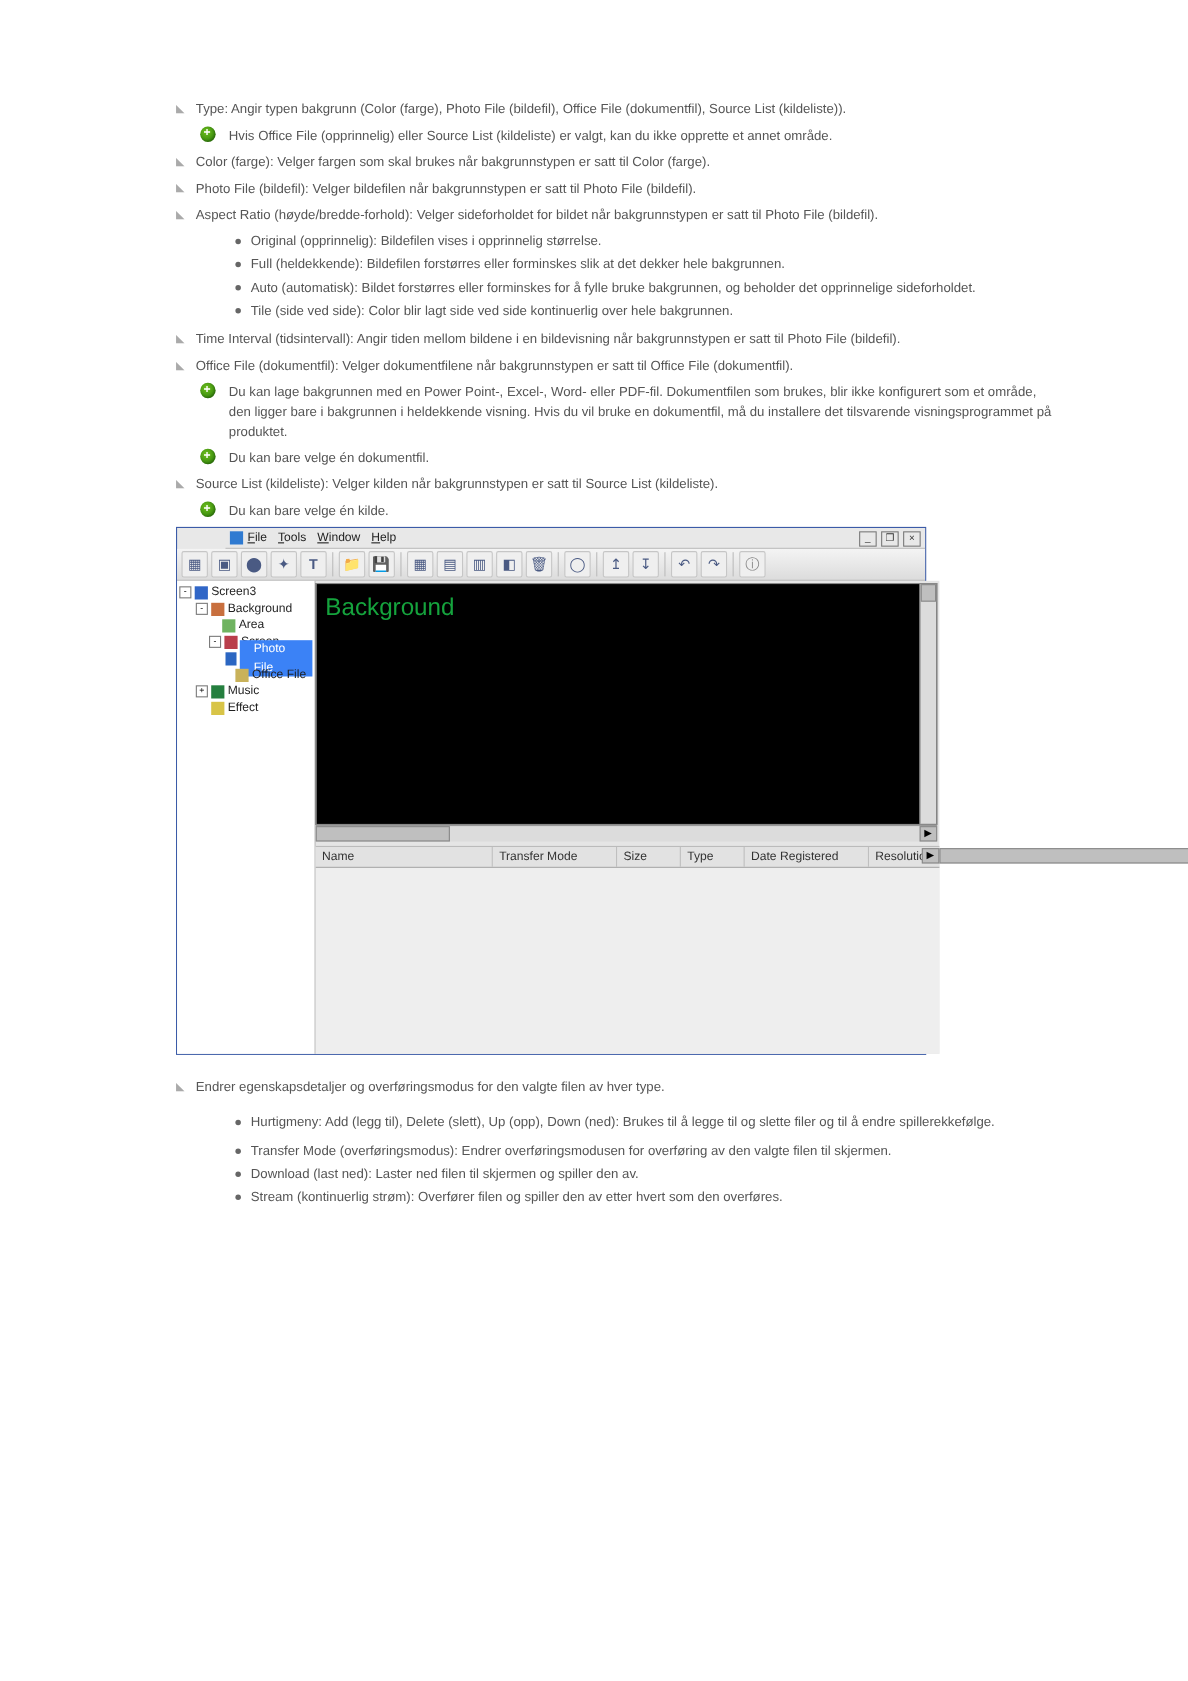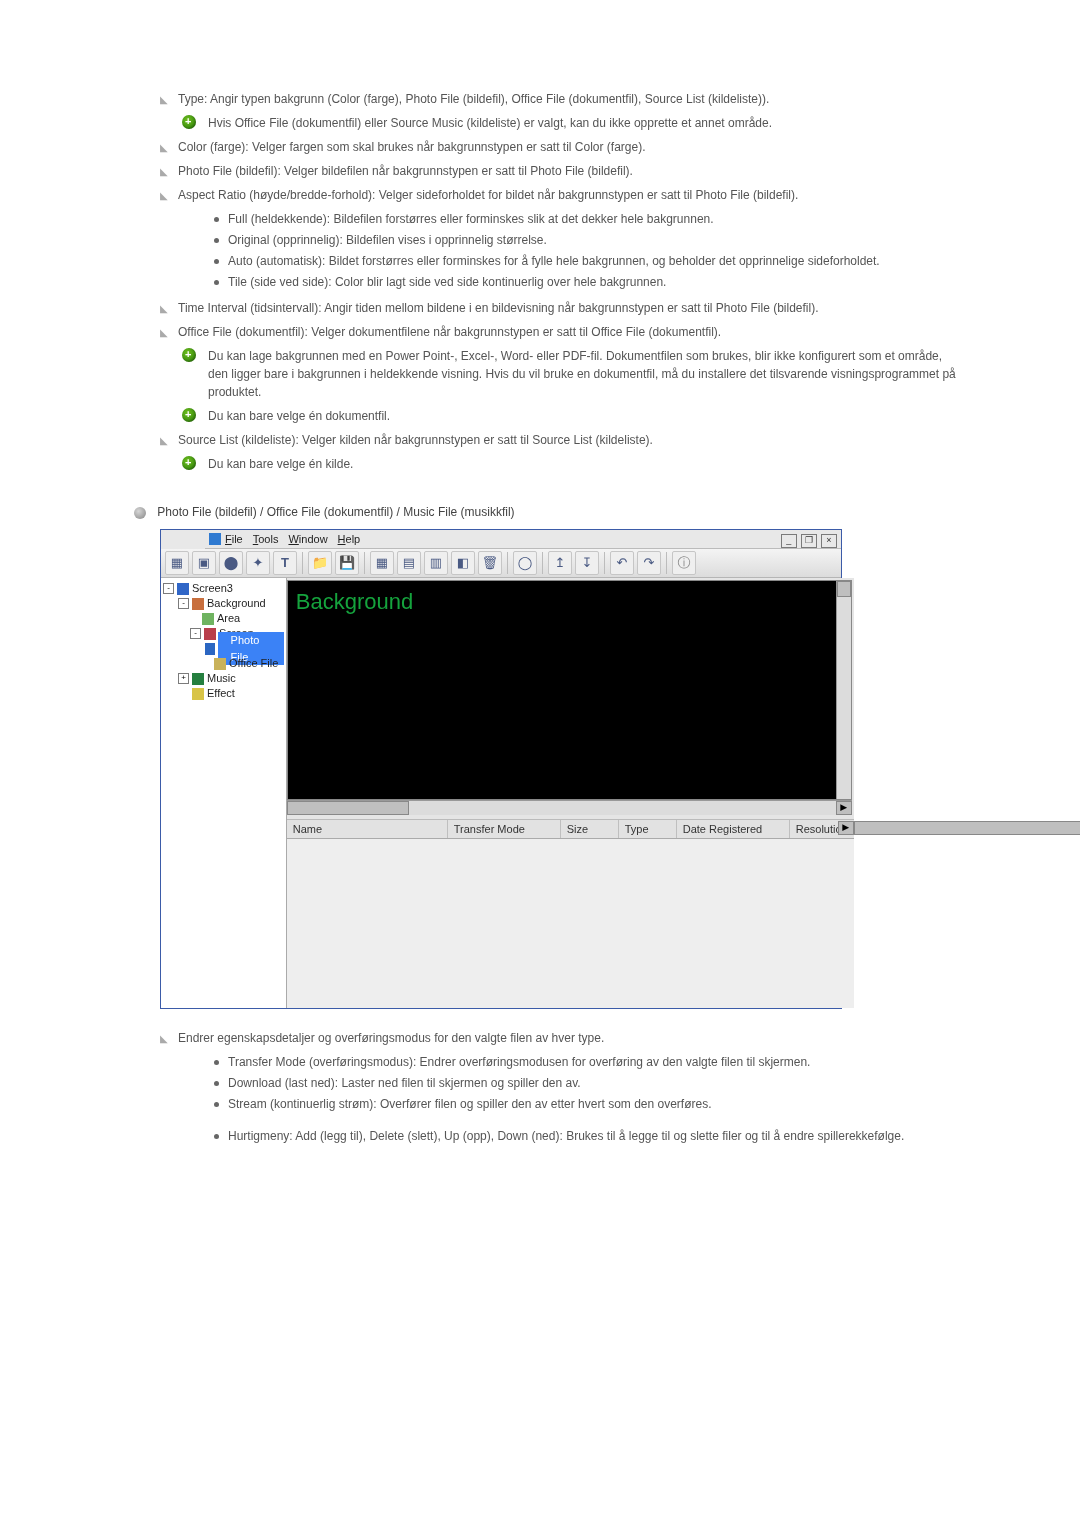--- a/index.html
+++ b/index.html
@@ -232,41 +232,41 @@
 
 <div class="page">
 
   <ul class="doc-list">
 
     <li>
       <span class="bul">◣</span>
       <span>Type: Angir typen bakgrunn (Color (farge), Photo File (bildefil), Office File (dokumentfil), Source List (kildeliste)).</span>
       <div class="note-row">
         <span class="note-icon"></span>
-        <span>Hvis Office File (dokumentfil) eller Source Music (kildeliste) er valgt, kan du ikke opprette et annet område.</span>
+        <span>Hvis Office File (opprinnelig) eller Source List (kildeliste) er valgt, kan du ikke opprette et annet område.</span>
       </div>
     </li>
 
     <li>
       <span class="bul">◣</span>
       <span>Color (farge): Velger fargen som skal brukes når bakgrunnstypen er satt til Color (farge).</span>
     </li>
 
     <li>
       <span class="bul">◣</span>
       <span>Photo File (bildefil): Velger bildefilen når bakgrunnstypen er satt til Photo File (bildefil).</span>
     </li>
 
     <li>
       <span class="bul">◣</span>
       <span>Aspect Ratio (høyde/bredde-forhold): Velger sideforholdet for bildet når bakgrunnstypen er satt til Photo File (bildefil).</span>
       <ul class="sub-list">
+        <li>Original (opprinnelig): Bildefilen vises i opprinnelig størrelse.</li>
         <li>Full (heldekkende): Bildefilen forstørres eller forminskes slik at det dekker hele bakgrunnen.</li>
-        <li>Original (opprinnelig): Bildefilen vises i opprinnelig størrelse.</li>
-        <li>Auto (automatisk): Bildet forstørres eller forminskes for å fylle hele bakgrunnen, og beholder det opprinnelige sideforholdet.</li>
+        <li>Auto (automatisk): Bildet forstørres eller forminskes for å fylle bruke bakgrunnen, og beholder det opprinnelige sideforholdet.</li>
         <li>Tile (side ved side): Color blir lagt side ved side kontinuerlig over hele bakgrunnen.</li>
       </ul>
     </li>
 
     <li>
       <span class="bul">◣</span>
       <span>Time Interval (tidsintervall): Angir tiden mellom bildene i en bildevisning når bakgrunnstypen er satt til Photo File (bildefil).</span>
     </li>
 
     <li>
@@ -285,24 +285,20 @@
     <li>
       <span class="bul">◣</span>
       <span>Source List (kildeliste): Velger kilden når bakgrunnstypen er satt til Source List (kildeliste).</span>
       <div class="note-row">
         <span class="note-icon"></span>
         <span>Du kan bare velge én kilde.</span>
       </div>
     </li>
   </ul>
 
-  <div class="section-head">
-    <span class="sbul"></span>
-    <span>Photo File (bildefil) / Office File (dokumentfil) / Music File (musikkfil)</span>
-  </div>
 
   <div class="app-window">
 
 
     <div class="mdi-bar">
       <span class="mdi-icon"></span>
       <span class="menu-item"><u>F</u>ile</span>
       <span class="menu-item"><u>T</u>ools</span>
       <span class="menu-item"><u>W</u>indow</span>
       <span class="menu-item"><u>H</u>elp</span>
@@ -420,25 +416,25 @@
         </div>
       </div>
 
     </div>
   </div>
 
   <ul class="doc-list">
     <li>
       <span class="bul">◣</span>
       <span>Endrer egenskapsdetaljer og overføringsmodus for den valgte filen av hver type.</span>
+      <ul class="sub-list" style="margin-top:14px">
+        <li>Hurtigmeny: Add (legg til), Delete (slett), Up (opp), Down (ned): Brukes til å legge til og slette filer og til å endre spillerekkefølge.</li>
+      </ul>
       <ul class="sub-list">
         <li>Transfer Mode (overføringsmodus): Endrer overføringsmodusen for overføring av den valgte filen til skjermen.</li>
         <li>Download (last ned): Laster ned filen til skjermen og spiller den av.</li>
         <li>Stream (kontinuerlig strøm): Overfører filen og spiller den av etter hvert som den overføres.</li>
       </ul>
-      <ul class="sub-list" style="margin-top:14px">
-        <li>Hurtigmeny: Add (legg til), Delete (slett), Up (opp), Down (ned): Brukes til å legge til og slette filer og til å endre spillerekkefølge.</li>
-      </ul>
     </li>
   </ul>
 
 
 </div>
 
 </body></html>

